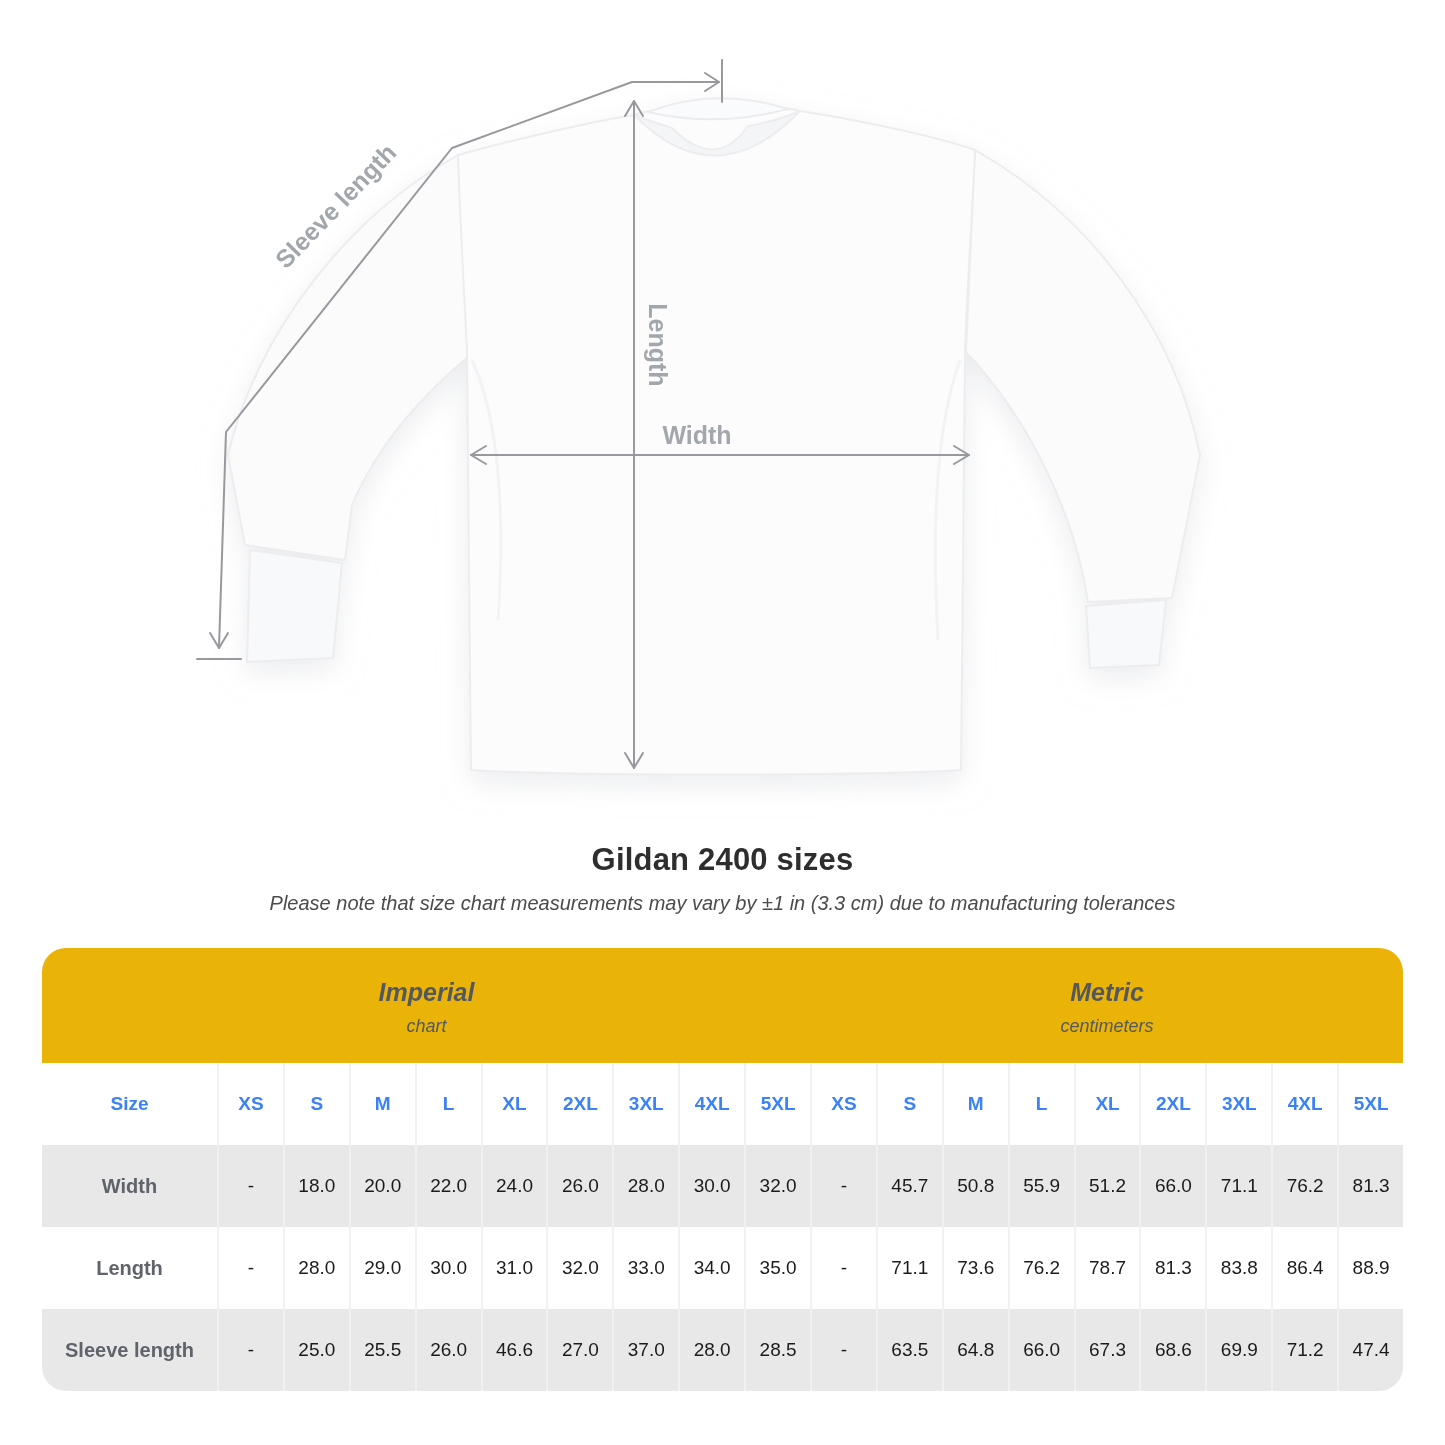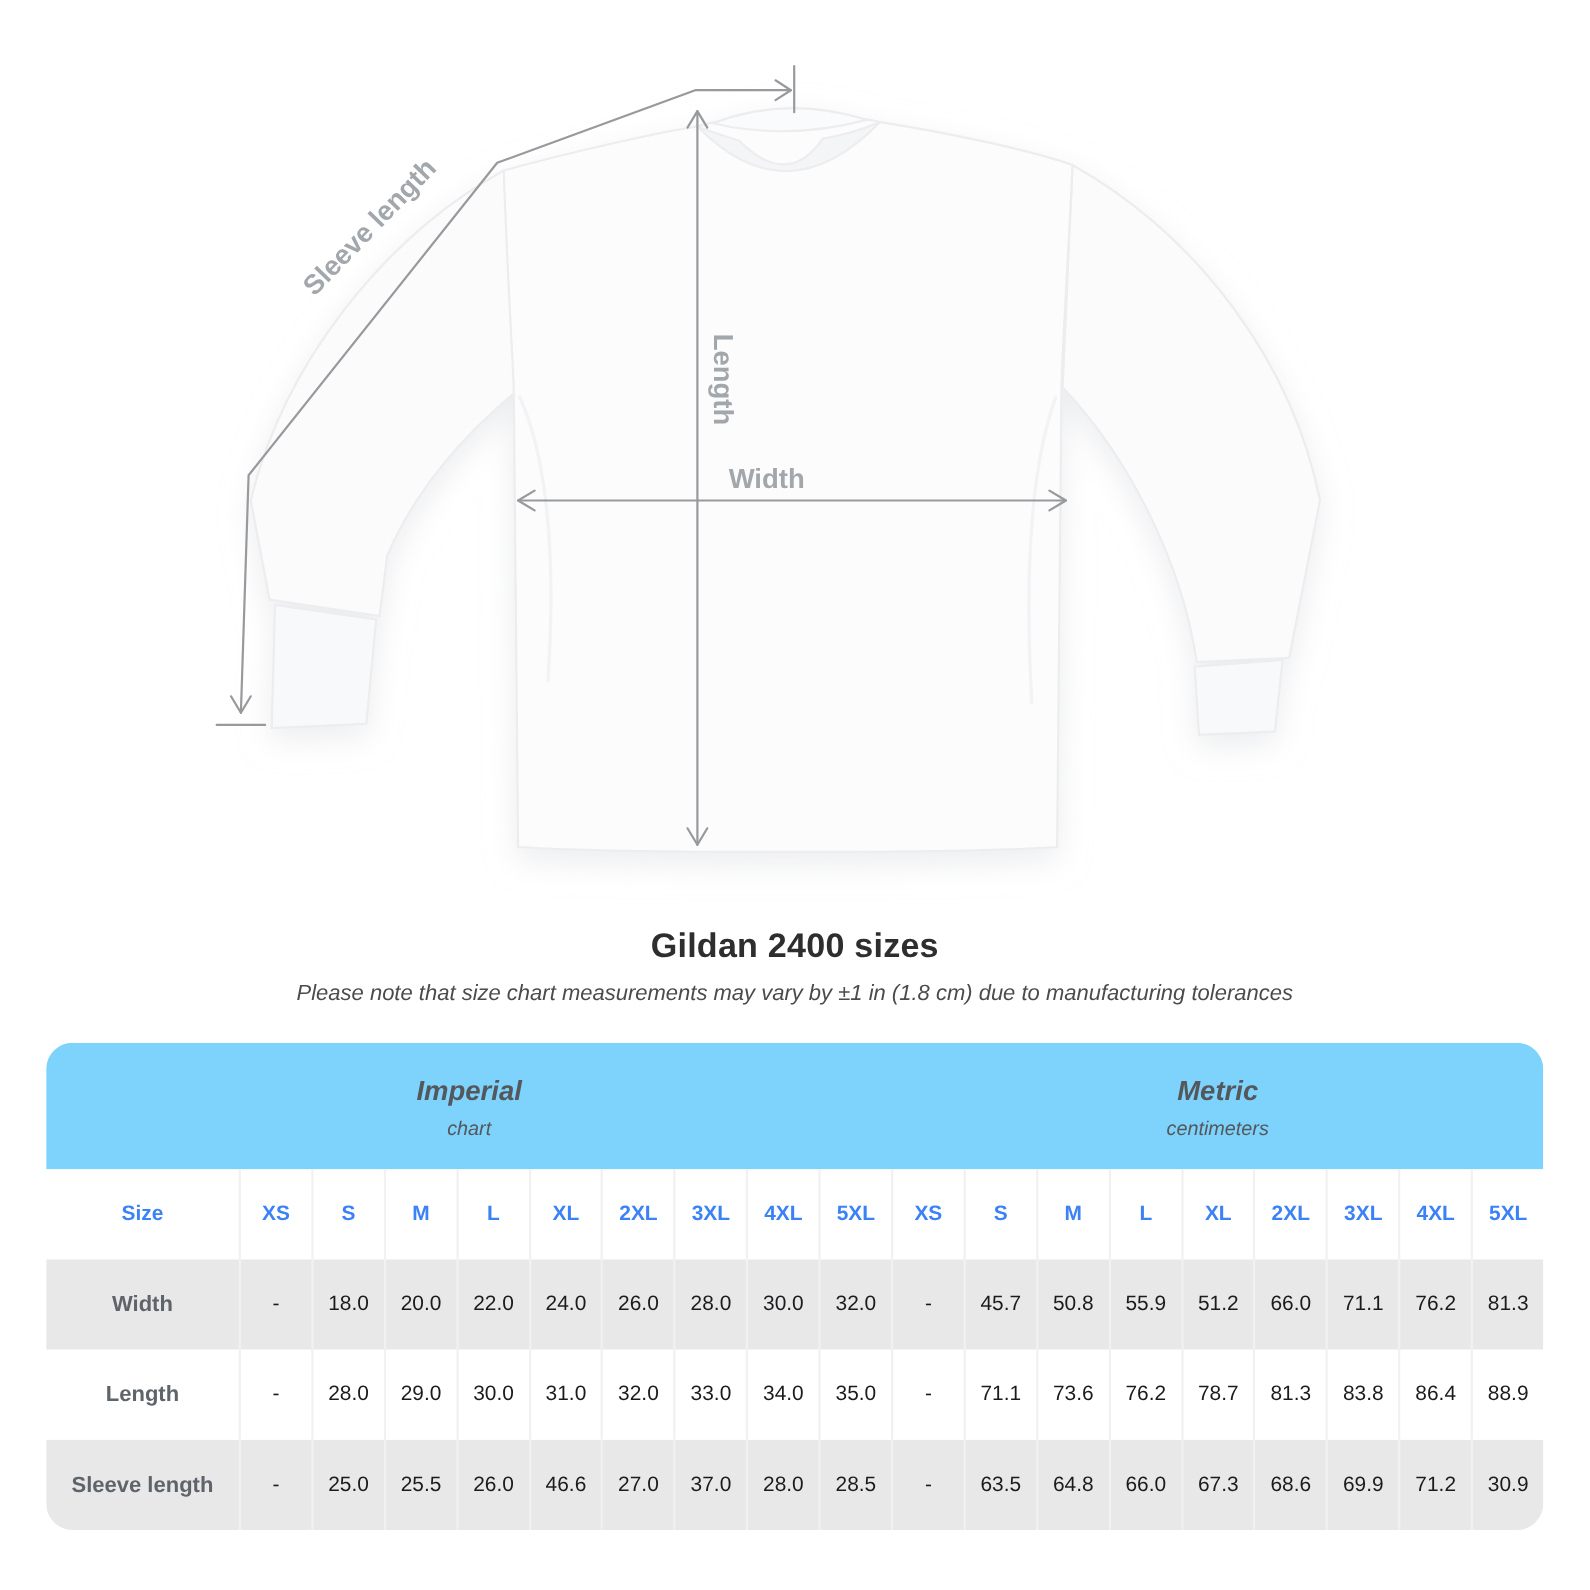--- a/index.html
+++ b/index.html
@@ -16,21 +16,21 @@
   }
   .page-subtitle {
     position:absolute; top:891px; left:0; width:1445px; text-align:center;
     font-size:20px; line-height:24px; font-style:italic; color:#4b4b4b;
   }
 
   .size-table {
     position:absolute; left:42px; top:948px; width:1361px; height:443px;
     border-radius:24px; overflow:hidden; background:#ffffff;
   }
-  .band { display:flex; height:115px; background:#7dd3fc; }
+  .band { display:flex; height:115px; background:#eab308; }
   .band-sec { display:flex; flex-direction:column; align-items:center; justify-content:center; padding-top:4px; }
   .band-sec.imperial { width:769px; }
   .band-sec.metric { flex:1; }
   .band-title { font-size:25px; font-weight:bold; font-style:italic; color:#54585c; }
   .band-unit { font-size:18px; font-style:italic; color:#54585c; margin-top:9px; }
 
   .trow { display:flex; height:82px; background:#ffffff; }
   .trow.gray { background:#e8e8e9; }
   .cell {
     flex:1; display:flex; align-items:center; justify-content:center;
@@ -104,21 +104,21 @@
     </g>
 
     <g font-family="Liberation Sans, sans-serif" font-weight="bold" fill="#a2a7ac" font-size="25">
       <text x="342" y="212" text-anchor="middle" transform="rotate(-46 342 212)">Sleeve length</text>
       <text x="656" y="352" text-anchor="middle" transform="rotate(90 656 345)">Length</text>
       <text x="697" y="444" text-anchor="middle">Width</text>
     </g>
   </svg>
 
   <div class="page-title">Gildan 2400 sizes</div>
-  <div class="page-subtitle">Please note that size chart measurements may vary by ±1 in (1.8 cm) due to manufacturing tolerances</div>
+  <div class="page-subtitle">Please note that size chart measurements may vary by ±1 in (3.3 cm) due to manufacturing tolerances</div>
 
   <div class="size-table">
     <div class="band">
       <div class="band-sec imperial">
         <div class="band-title">Imperial</div>
         <div class="band-unit">chart</div>
       </div>
       <div class="band-sec metric">
         <div class="band-title">Metric</div>
         <div class="band-unit">centimeters</div>
@@ -203,17 +203,17 @@
         <div class="cell num">28.0</div>
         <div class="cell num">28.5</div>
         <div class="cell num">-</div>
         <div class="cell num">63.5</div>
         <div class="cell num">64.8</div>
         <div class="cell num">66.0</div>
         <div class="cell num">67.3</div>
         <div class="cell num">68.6</div>
         <div class="cell num">69.9</div>
         <div class="cell num">71.2</div>
-        <div class="cell num">30.9</div>
+        <div class="cell num">47.4</div>
       </div>
   </div>
 
 </div>
 
 </body></html>

